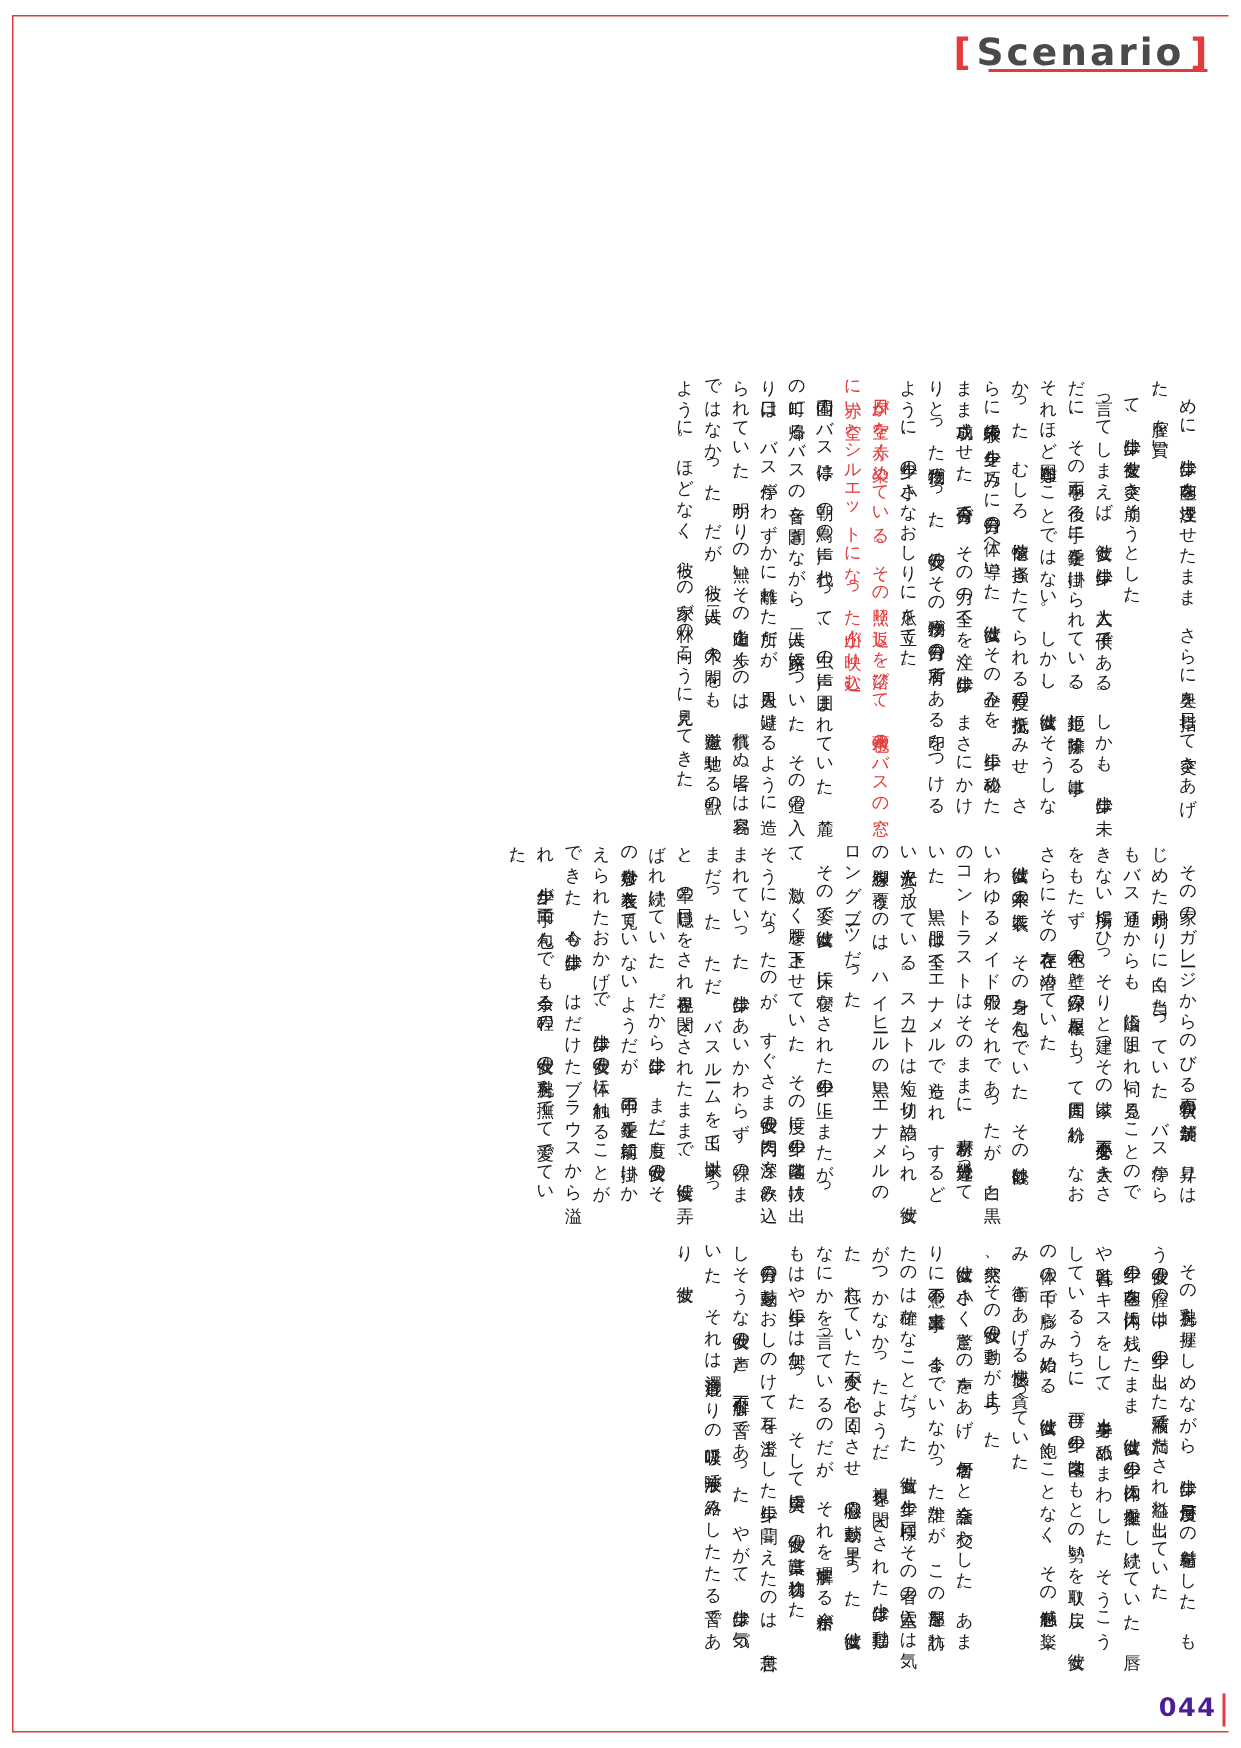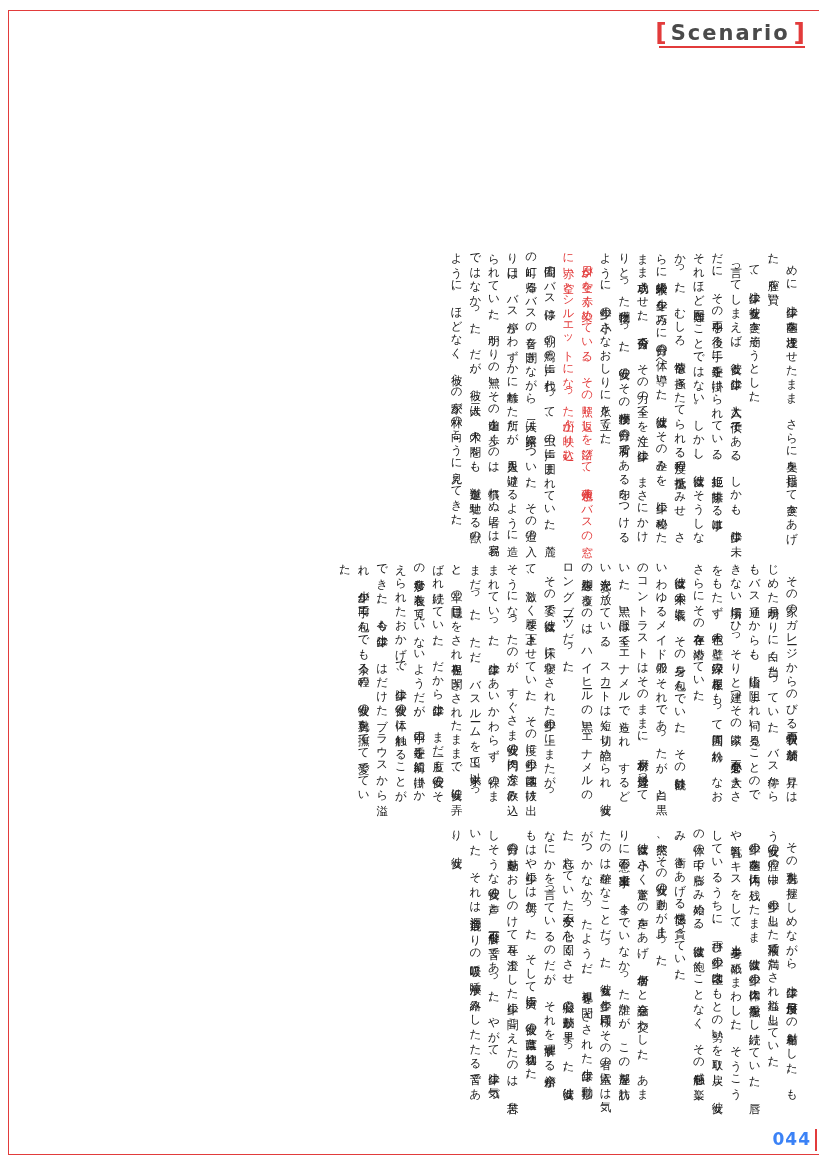--- a/index.html
+++ b/index.html
@@ -57,21 +57,21 @@
     gap: 4px;
     color: #e23b3b;
   }
   .header .bracket {
     font-size: 25px;
     font-weight: bold;
     line-height: 1;
     font-family: "DejaVu Sans", "Liberation Sans", sans-serif;
   }
   .header .title {
-    font-size: 21px;
+    font-size: 25px;
     font-weight: bold;
     letter-spacing: 2px;
     color: #4a4a4a;
     font-family: "DejaVu Sans", "Liberation Sans", sans-serif;
   }
   .header-underline {
     position: absolute;
     right: 22px;
     top: 46px;
     width: 146px;
@@ -79,21 +79,21 @@
     background: #e23b3b;
   }
 
   
   .folio {
     position: absolute;
     right: 16px;
     bottom: 16px;
     font-size: 17px;
     font-weight: bold;
-    color: #3b82f6;
+    color: #4c1d95;
     letter-spacing: 1px;
   }
   .folio-bar {
     position: absolute;
     right: 10px;
     bottom: 14px;
     width: 2px;
     height: 22px;
     background: #e23b3b;
   }

